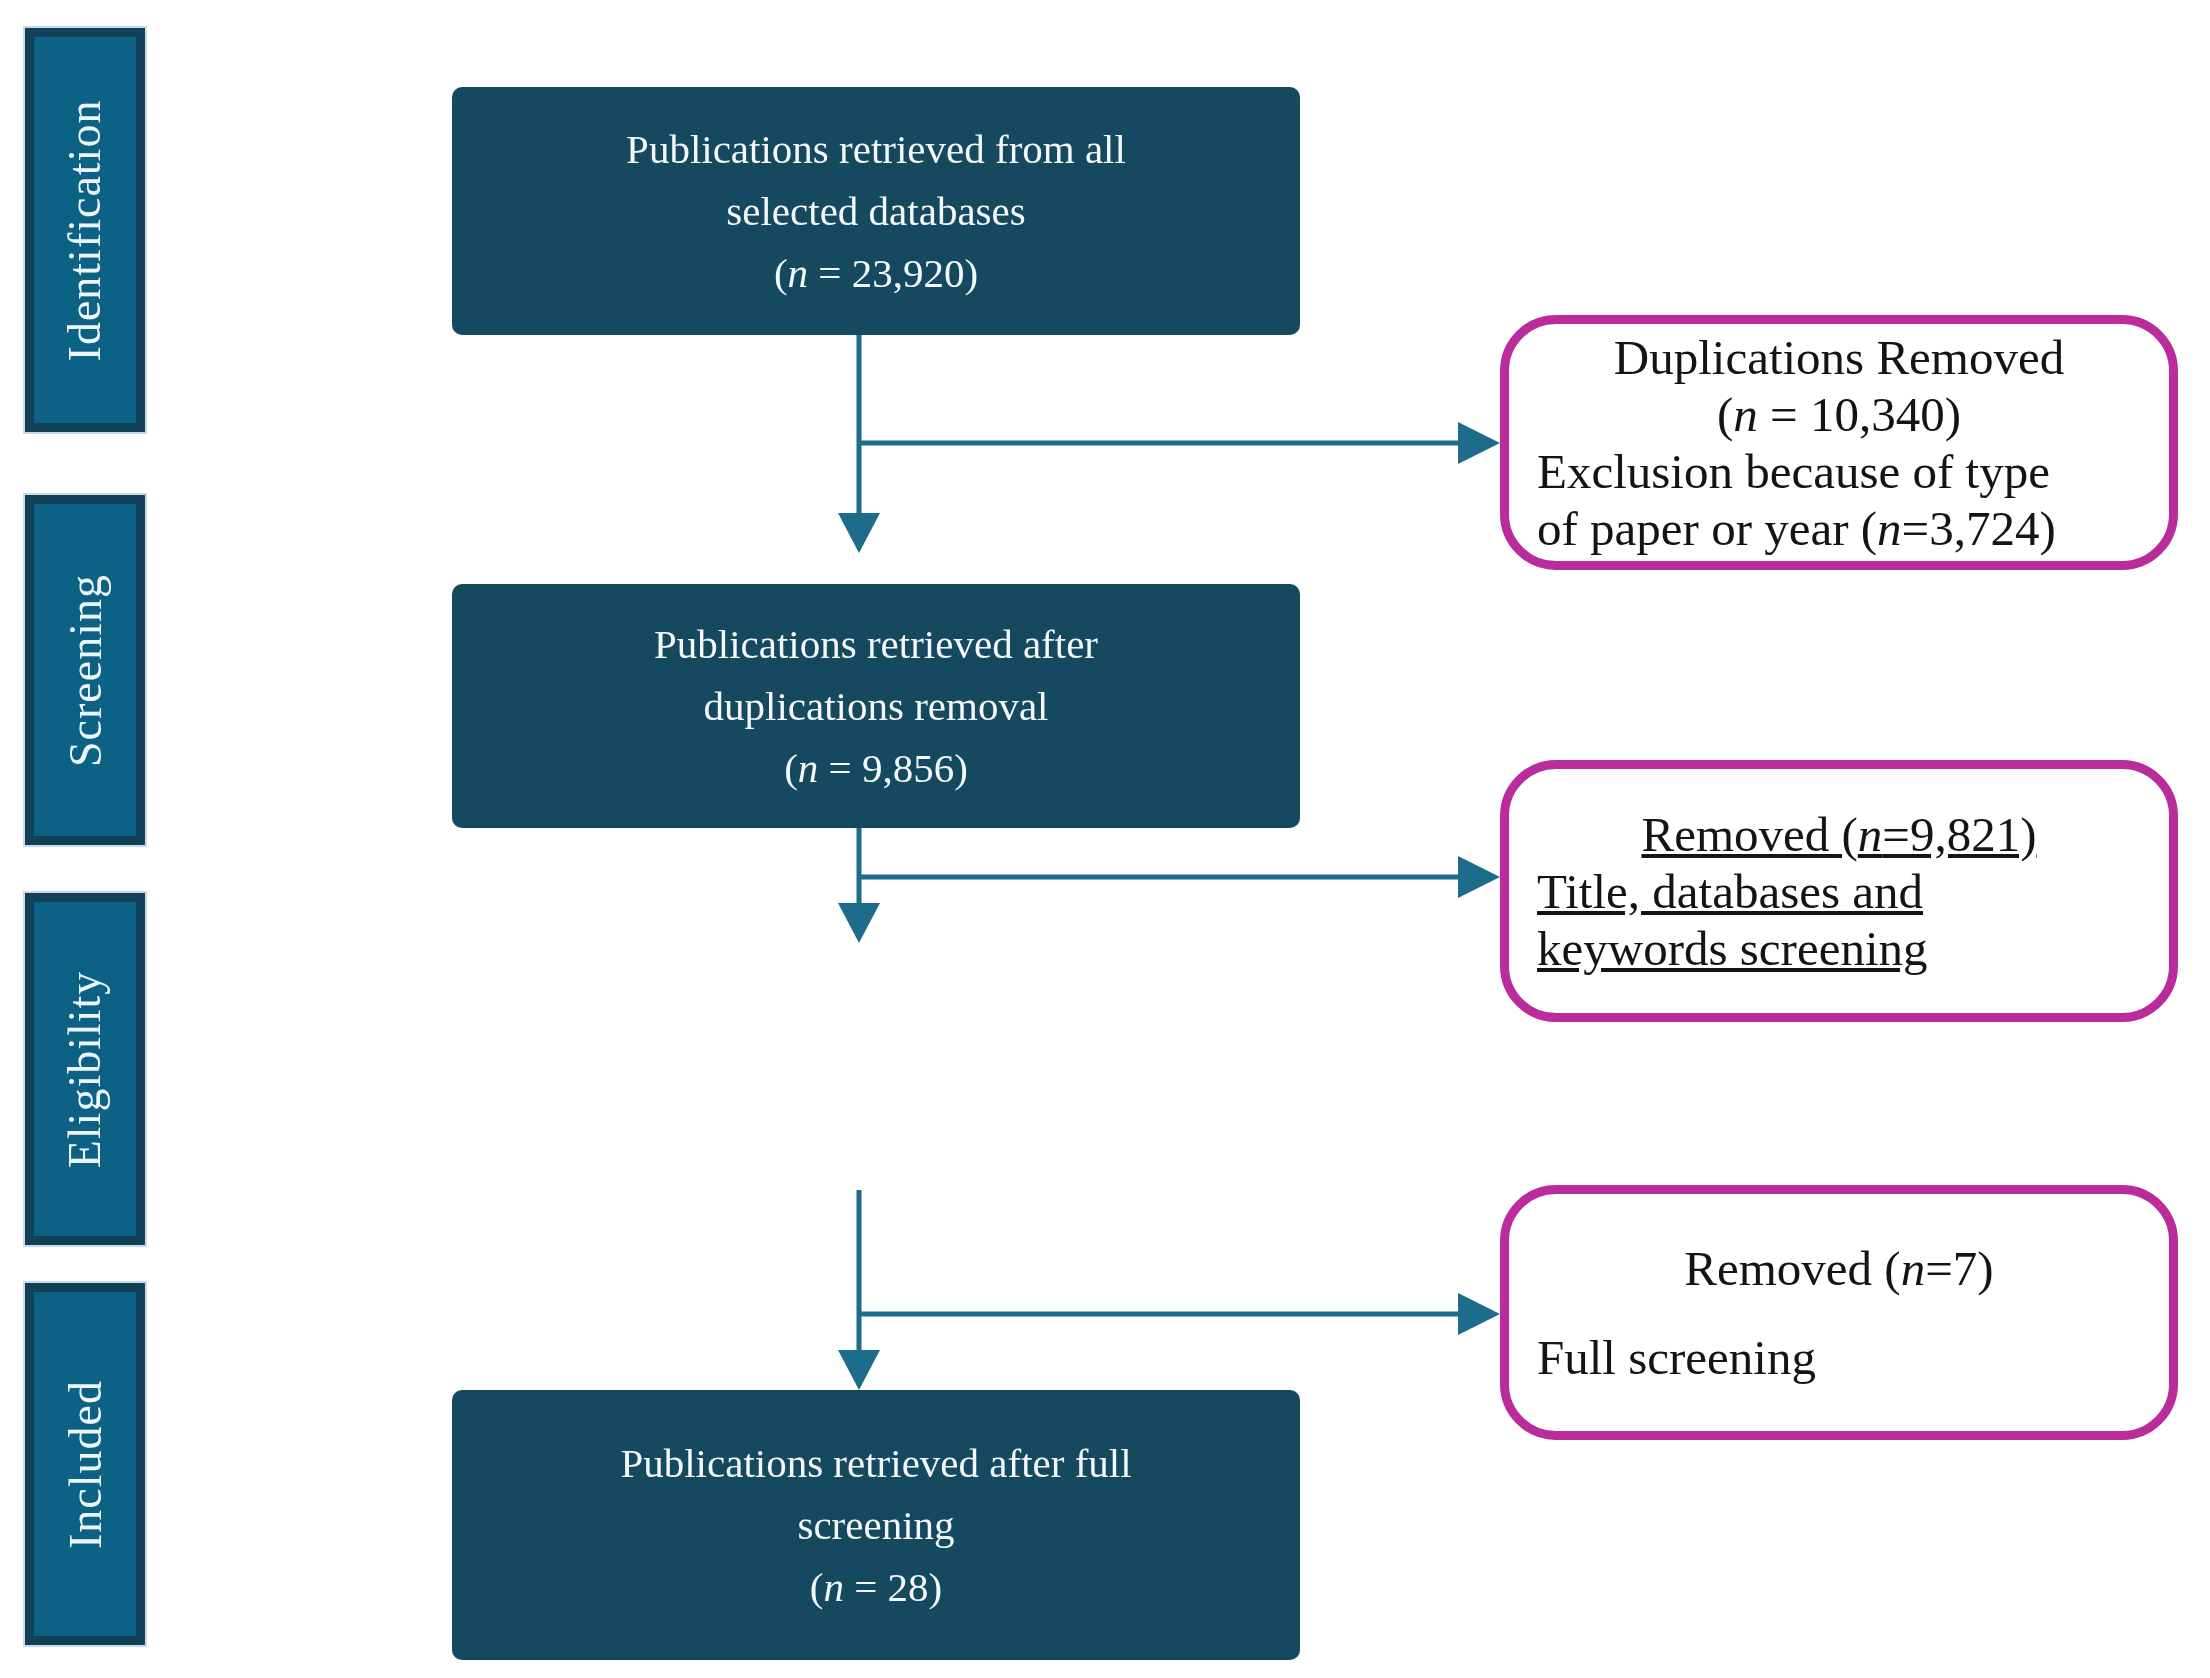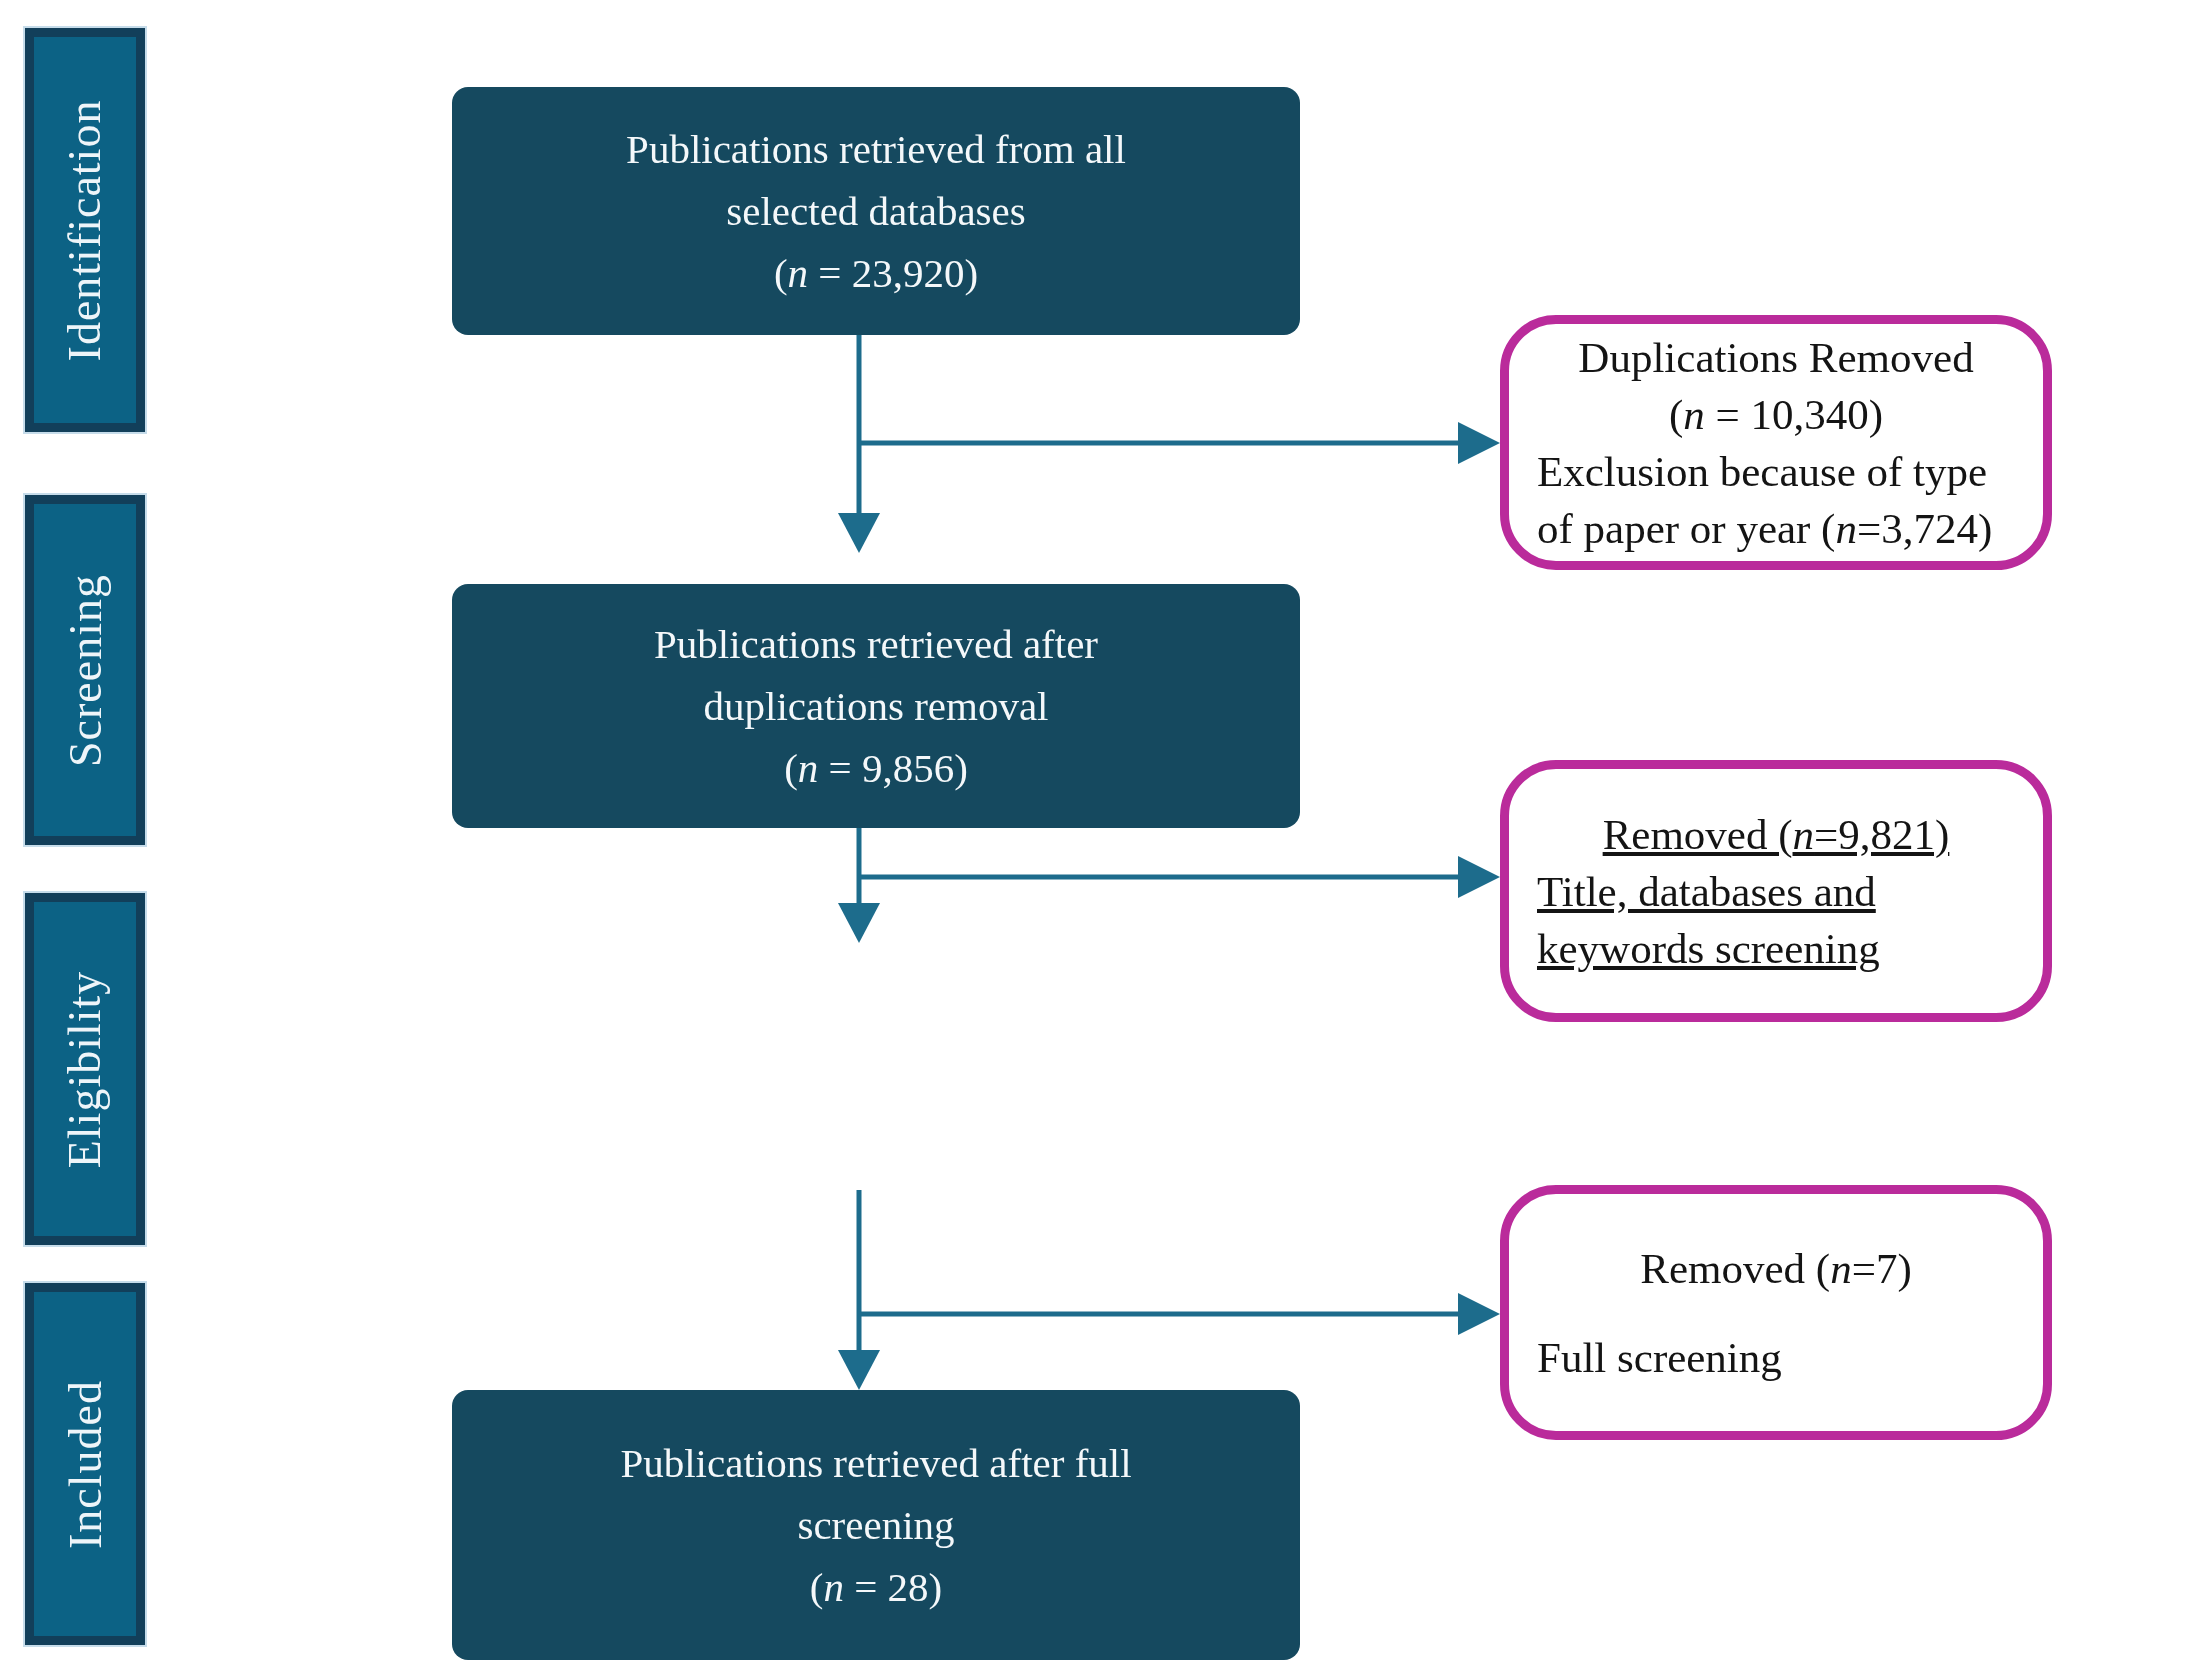--- a/index.html
+++ b/index.html
@@ -26,38 +26,38 @@
     white-space:nowrap;
     color:var(--sidebar-text);
     font-size:46px;
     letter-spacing:1px;
   }
 
   
   .flowbox{
     position:absolute;left:452px;width:848px;
     background:var(--box-fill);
-    border-radius:16px;
+    border-radius:10px;
     box-sizing:border-box;
     display:flex;flex-direction:column;align-items:center;justify-content:center;
     color:var(--box-text);
     font-size:41px;line-height:62px;
     text-align:center;
   }
 
   
   .pinkbox{
-    position:absolute;left:1500px;width:552px;
+    position:absolute;left:1500px;width:678px;
     background:var(--pink-bg);
     border:9px solid var(--pink-border);
     border-radius:56px;
     box-sizing:border-box;
     display:flex;flex-direction:column;justify-content:center;
     color:var(--pink-text);
-    font-size:43px;line-height:57px;
+    font-size:49px;line-height:57px;
     padding:10px 28px;
   }
   .pinkbox .c-line{text-align:center;}
   .pinkbox .l-line{text-align:left;}
 
   .mathn i{font-style:italic;}
 </style>
 </head>
 <body>
 

